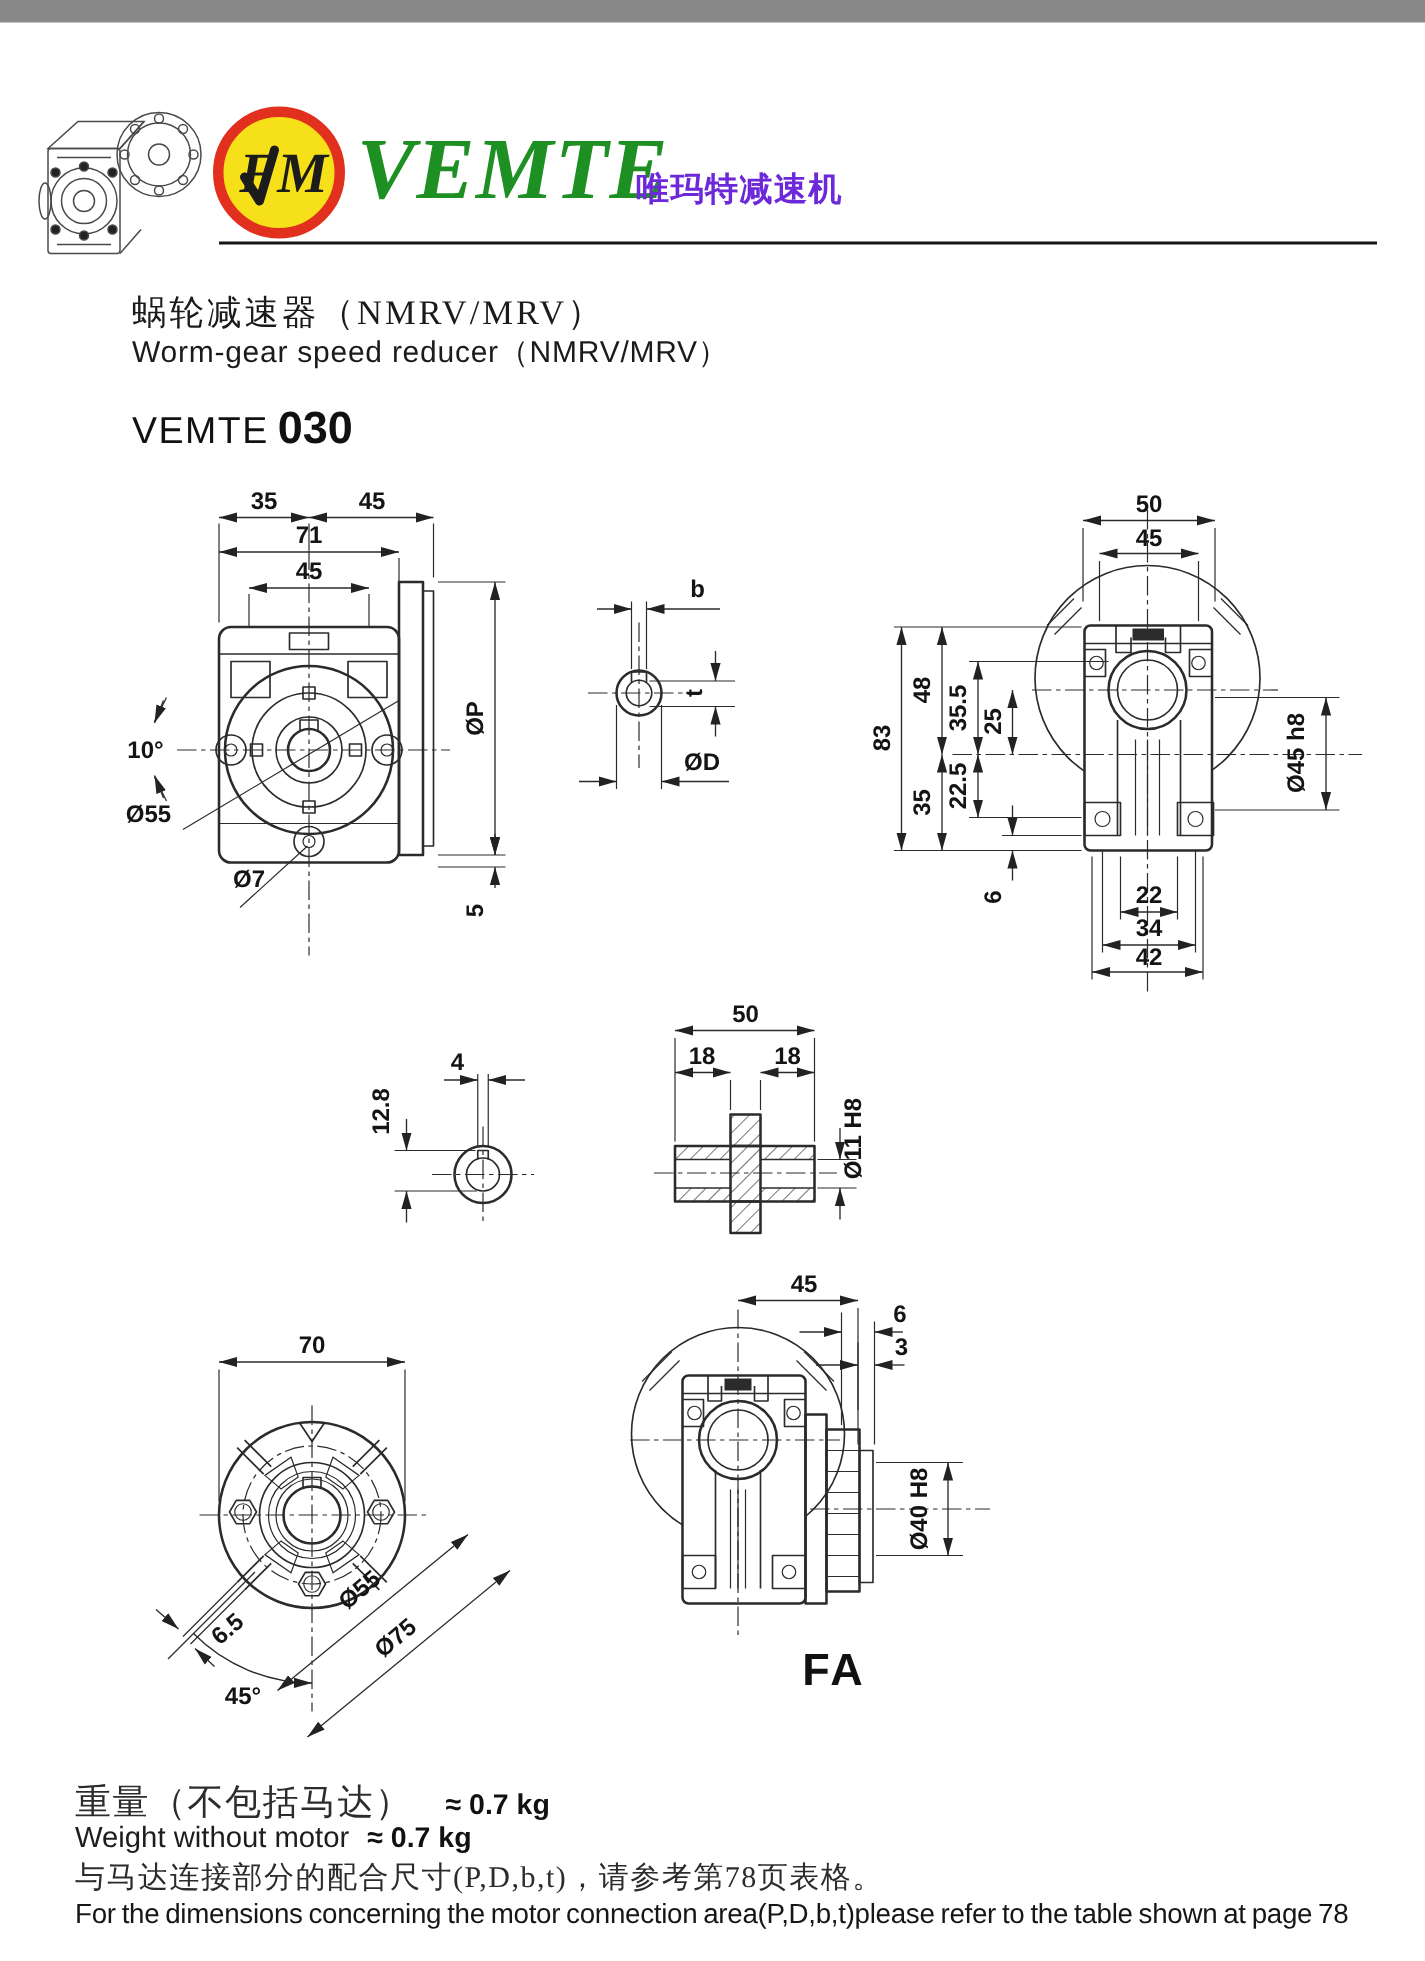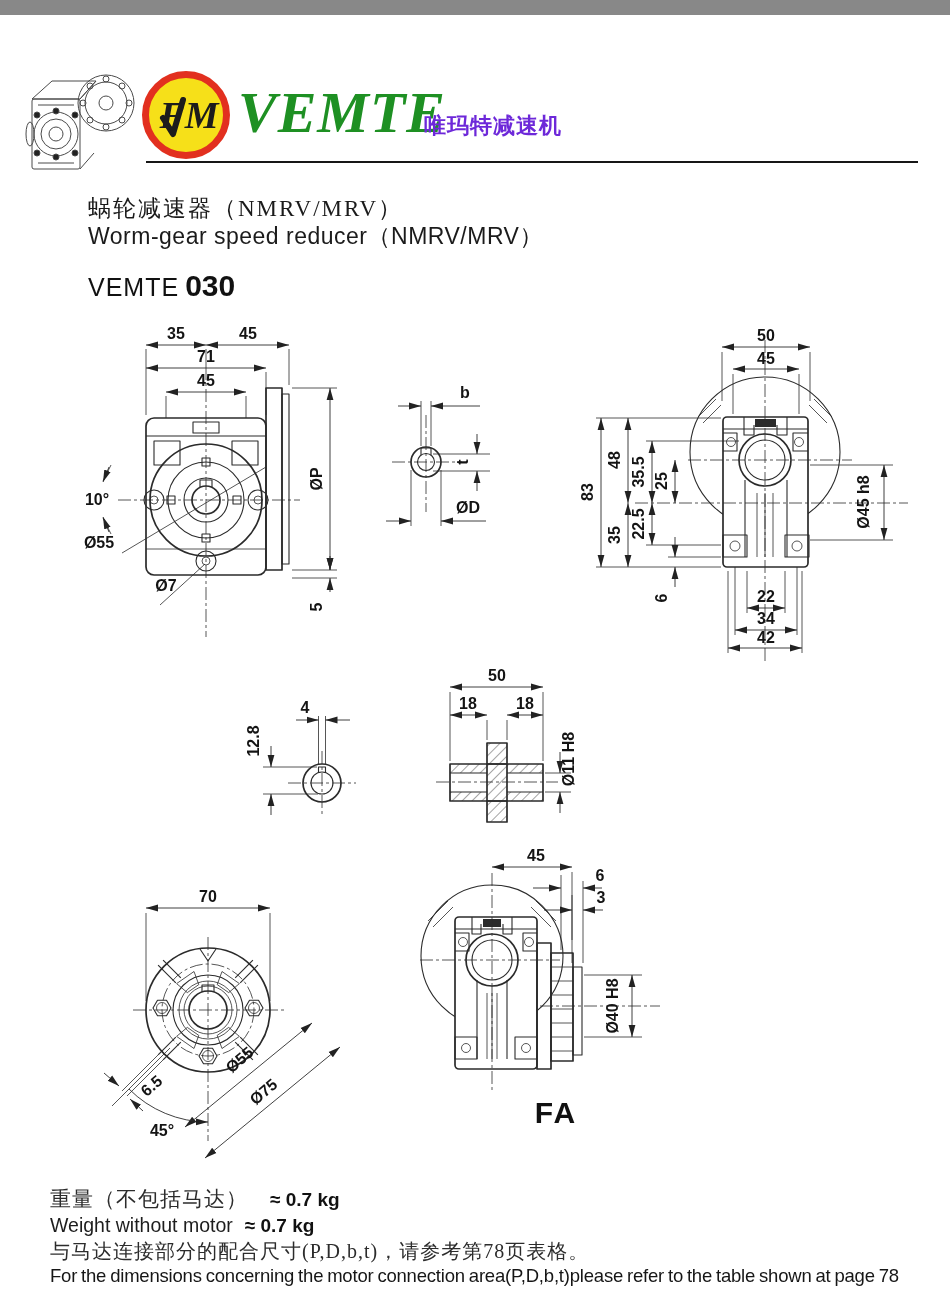--- a/index.html
+++ b/index.html
@@ -8,21 +8,21 @@
 
   
   .hdr-gearbox { position:absolute; left:24px; top:40px; width:112px; height:122px; }
   .hdr-logo { position:absolute; left:142px; top:56px; width:88px; height:88px; }
   .brand { position:absolute; left:238px; top:64px; font-family:"Liberation Serif", serif; font-style:italic; font-weight:600; font-size:58px; color:#1e9023; letter-spacing:1px; }
   .brand-cn { position:absolute; left:424px; top:96px; font-size:22px; color:#6d28d9; font-family:Liberation Serif, serif; font-weight:600; letter-spacing:1px; }
   .hdr-rule { position:absolute; left:146px; top:146px; width:772px; height:2px; background:#161616; }
 
   
   .title-cn { position:absolute; left:88px; top:178px; font-size:23px; color:#1b1b1b; font-family:"Liberation Serif", serif; letter-spacing:2px; }
-  .title-en { position:absolute; left:88px; top:206px; font-size:23px; color:#1b1b1b; letter-spacing:0.5px; }
+  .title-en { position:absolute; left:88px; top:206px; font-size:20px; color:#1b1b1b; letter-spacing:0.5px; }
   .model-line { position:absolute; left:88px; top:254px; color:#111; }
   .model-series { font-size:25px; letter-spacing:1px; }
   .model-size { font-size:30px; font-weight:700; margin-left:6px; }
 
   
   .draw { position:absolute; left:0; top:280px; width:950px; height:880px; }
   .ol   { fill:none; stroke:#2b2b2b; stroke-width:1.7; stroke-linejoin:round; }
   .om   { fill:none; stroke:#2b2b2b; stroke-width:1.1; stroke-linejoin:round; }
   .thin { fill:none; stroke:#2b2b2b; stroke-width:0.8; }
   .dim  { fill:none; stroke:#2b2b2b; stroke-width:0.9; }
@@ -32,21 +32,21 @@
   .hatch{ fill:url(#hx); stroke:none; }
   text.dl { font-family:"Liberation Sans", sans-serif; font-weight:700; font-size:16px; fill:#141414; text-anchor:middle; }
   text.fa-label { font-family:"Liberation Sans", sans-serif; font-weight:700; font-size:30px; fill:#111; text-anchor:middle; letter-spacing:2px; }
 
   
   .footer { position:absolute; left:50px; }
   .f1 { top:1170px; }
   .f2 { top:1199px; }
   .f3 { top:1223px; }
   .f4 { top:1250px; width:880px; }
-  .fcn { font-family:"Liberation Serif", serif; font-size:21px; color:#2c2c2c; letter-spacing:1px; }
+  .fcn { font-family:"Liberation Serif", serif; font-size:24px; color:#2c2c2c; letter-spacing:1px; }
   .fen { font-size:19.5px; color:#1d1d1d; }
   .fval { font-size:19px; font-weight:700; color:#111; margin-left:22px; }
   .fval2 { font-size:19px; font-weight:700; color:#111; margin-left:12px; }
   .f3 .fcn { font-size:20px; }
   .f4 { font-size:18.5px; color:#161616; letter-spacing:-0.2px; word-spacing:-1px; }
 
   
   .logo-circle { width:88px; height:88px; border-radius:50%; background:#f6e019; border:7px solid #e2301f; position:relative; }
   .logo-mono { position:absolute; left:0; top:0; width:100%; height:100%; }
 </style>

